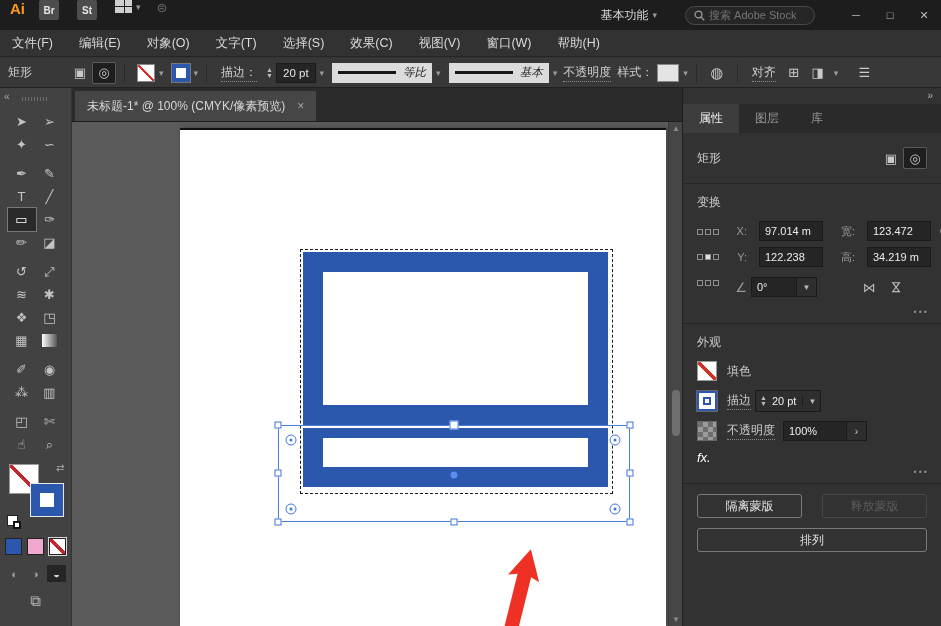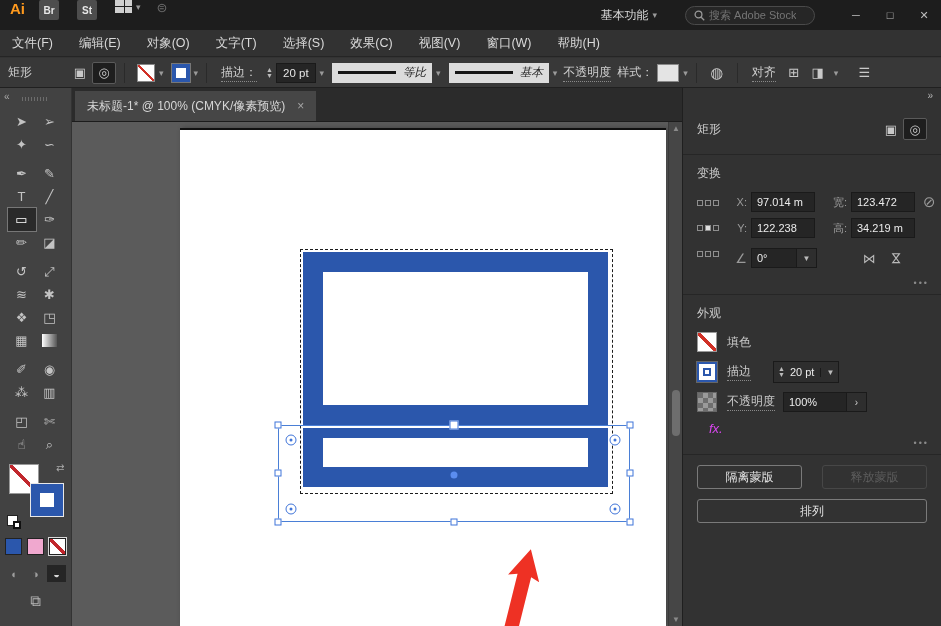--- a/index.html
+++ b/index.html
@@ -111,21 +111,21 @@
   .objrow .sp{flex:1;}
   .more{position:absolute;right:12px;bottom:6px;color:#8a8a8a;letter-spacing:2px;font-size:9px;}
   
   .t-grid{display:flex;}
   .refloc{display:grid;grid-template-columns:repeat(3,6px);grid-gap:2px;margin:8px 10px 0 0;}
   .refloc i{width:6px;height:6px;border:1px solid #8f8f8f;display:block;}
   .refloc i.c{background:#e0e0e0;}
   .t-fields{flex:1;}
   .t-row{display:flex;align-items:center;margin-bottom:6px;}
   .f-label{width:18px;color:#9a9a9a;font-size:11px;text-align:right;margin-right:4px;}
-  .f-input{width:64px;height:20px;background:#252525;border:1px solid #1a1a1a;color:#ececec;font-size:11px;padding:0 5px;}
+  .f-input{width:64px;height:20px;background:#252525;border:1px solid #1a1a1a;color:#ececec;font-size:11px;padding:0 5px;margin-left:8px;}
   .f-label2{width:22px;color:#9a9a9a;font-size:11px;text-align:right;margin:0 4px 0 10px;}
   .linkic{color:#9a9a9a;font-size:15px;margin-left:8px;}
   .anglebox{display:flex;align-items:center;}
   .anglebox .ang{width:46px;height:20px;background:#252525;border:1px solid #1a1a1a;color:#ececec;font-size:11px;display:flex;align-items:center;padding:0 5px;}
   .anglebox .angchev{width:20px;height:20px;background:#2e2e2e;border:1px solid #1a1a1a;border-left:none;display:flex;align-items:center;justify-content:center;color:#bbb;font-size:8px;}
   .flipic{color:#b9b9b9;font-size:13px;margin-left:14px;}
   .flipic.v{display:inline-block;transform:rotate(90deg);}
   
   .a-row{display:flex;align-items:center;margin-bottom:9px;}
   .a-sw{width:20px;height:20px;margin-right:10px;flex-shrink:0;}
@@ -134,21 +134,21 @@
   .a-stroke i{width:8px;height:8px;border:2px solid #2b57ac;display:block;}
   .a-chk{border:1px solid #666;background-image:conic-gradient(#9a9a9a 0 25%,#6e6e6e 0 50%,#9a9a9a 0 75%,#6e6e6e 0);background-size:10px 10px;}
   .a-label{color:#c9c9c9;border-bottom:1px dotted #8a8a8a;margin-right:14px;}
   .a-label.plain{border-bottom:none;}
   .strokebox{display:flex;align-items:center;background:#2e2e2e;border:1px solid #1a1a1a;height:22px;padding:0 4px;}
   .strokebox .upd{display:flex;flex-direction:column;color:#bbb;font-size:7px;line-height:6px;margin-right:5px;}
   .strokebox .v{color:#ececec;font-size:11px;margin-right:6px;}
   .strokebox .cv{color:#bbb;font-size:8px;border-left:1px solid #1a1a1a;padding-left:5px;}
   .opacity-field{width:64px;height:20px;background:#252525;border:1px solid #1a1a1a;color:#ececec;font-size:11px;display:flex;align-items:center;padding:0 5px;}
   .opacity-more{width:20px;height:20px;background:#2e2e2e;border:1px solid #1a1a1a;border-left:none;display:flex;align-items:center;justify-content:center;color:#ccc;font-size:10px;}
-  .fx{color:#d946ef;font-style:italic;font-size:13px;margin-left:12px;}
+  .fx{color:#ffffff;font-style:italic;font-size:13px;}
   
   .qa-row{display:flex;gap:20px;margin-bottom:10px;}
   .qa-btn{flex:1;height:24px;border:1px solid #7a7a7a;border-radius:3px;background:transparent;color:#e4e4e4;font-size:12px;display:flex;align-items:center;justify-content:center;white-space:nowrap;}
   .qa-btn.disabled{border-color:#474747;color:#5c5c5c;}
   .qa-btn.wide{width:100%;}
 </style>
 </head>
 <body>
 
 <div id="app">
@@ -352,20 +352,25 @@
           <span class="thumb"></span>
           <span class="arr" style="bottom:2px;">▼</span>
         </div>
       </div>
     </div>
 
     <div id="rightpanel">
       <div class="rp-top">
         <span class="rp-collapse">»</span>
       </div>
+      <div class="rp-tabs">
+        <span class="rp-tab active">属性</span>
+        <span class="rp-tab">图层</span>
+        <span class="rp-tab">库</span>
+      </div>
 
       <div class="section" style="padding-top:14px;padding-bottom:14px;">
         <div class="objrow">
           <span>矩形</span>
           <span class="sp"></span>
           <span class="icbtn">▣</span>
           <span class="icbtn active">◎</span>
         </div>
       </div>
 
@@ -414,21 +419,21 @@
       <div class="section" style="padding-bottom:18px;">
         <div class="sec-title">外观</div>
         <div class="a-row">
           <span class="a-sw a-none"></span>
           <span class="a-label plain">填色</span>
         </div>
         <div class="a-row">
           <span class="a-sw a-stroke">
               <i></i>
             </span>
-          <span class="a-label" style="margin-right:22px;">描边</span>
+          <span class="a-label" style="margin-right:4px;">描边</span>
           <span class="strokebox">
             <span class="upd">
                 <span>▲</span>
                 <span>▼</span>
               </span>
             <span class="v">20 pt</span>
             <span class="cv">▼</span>
           </span>
         </div>
         <div class="a-row">

